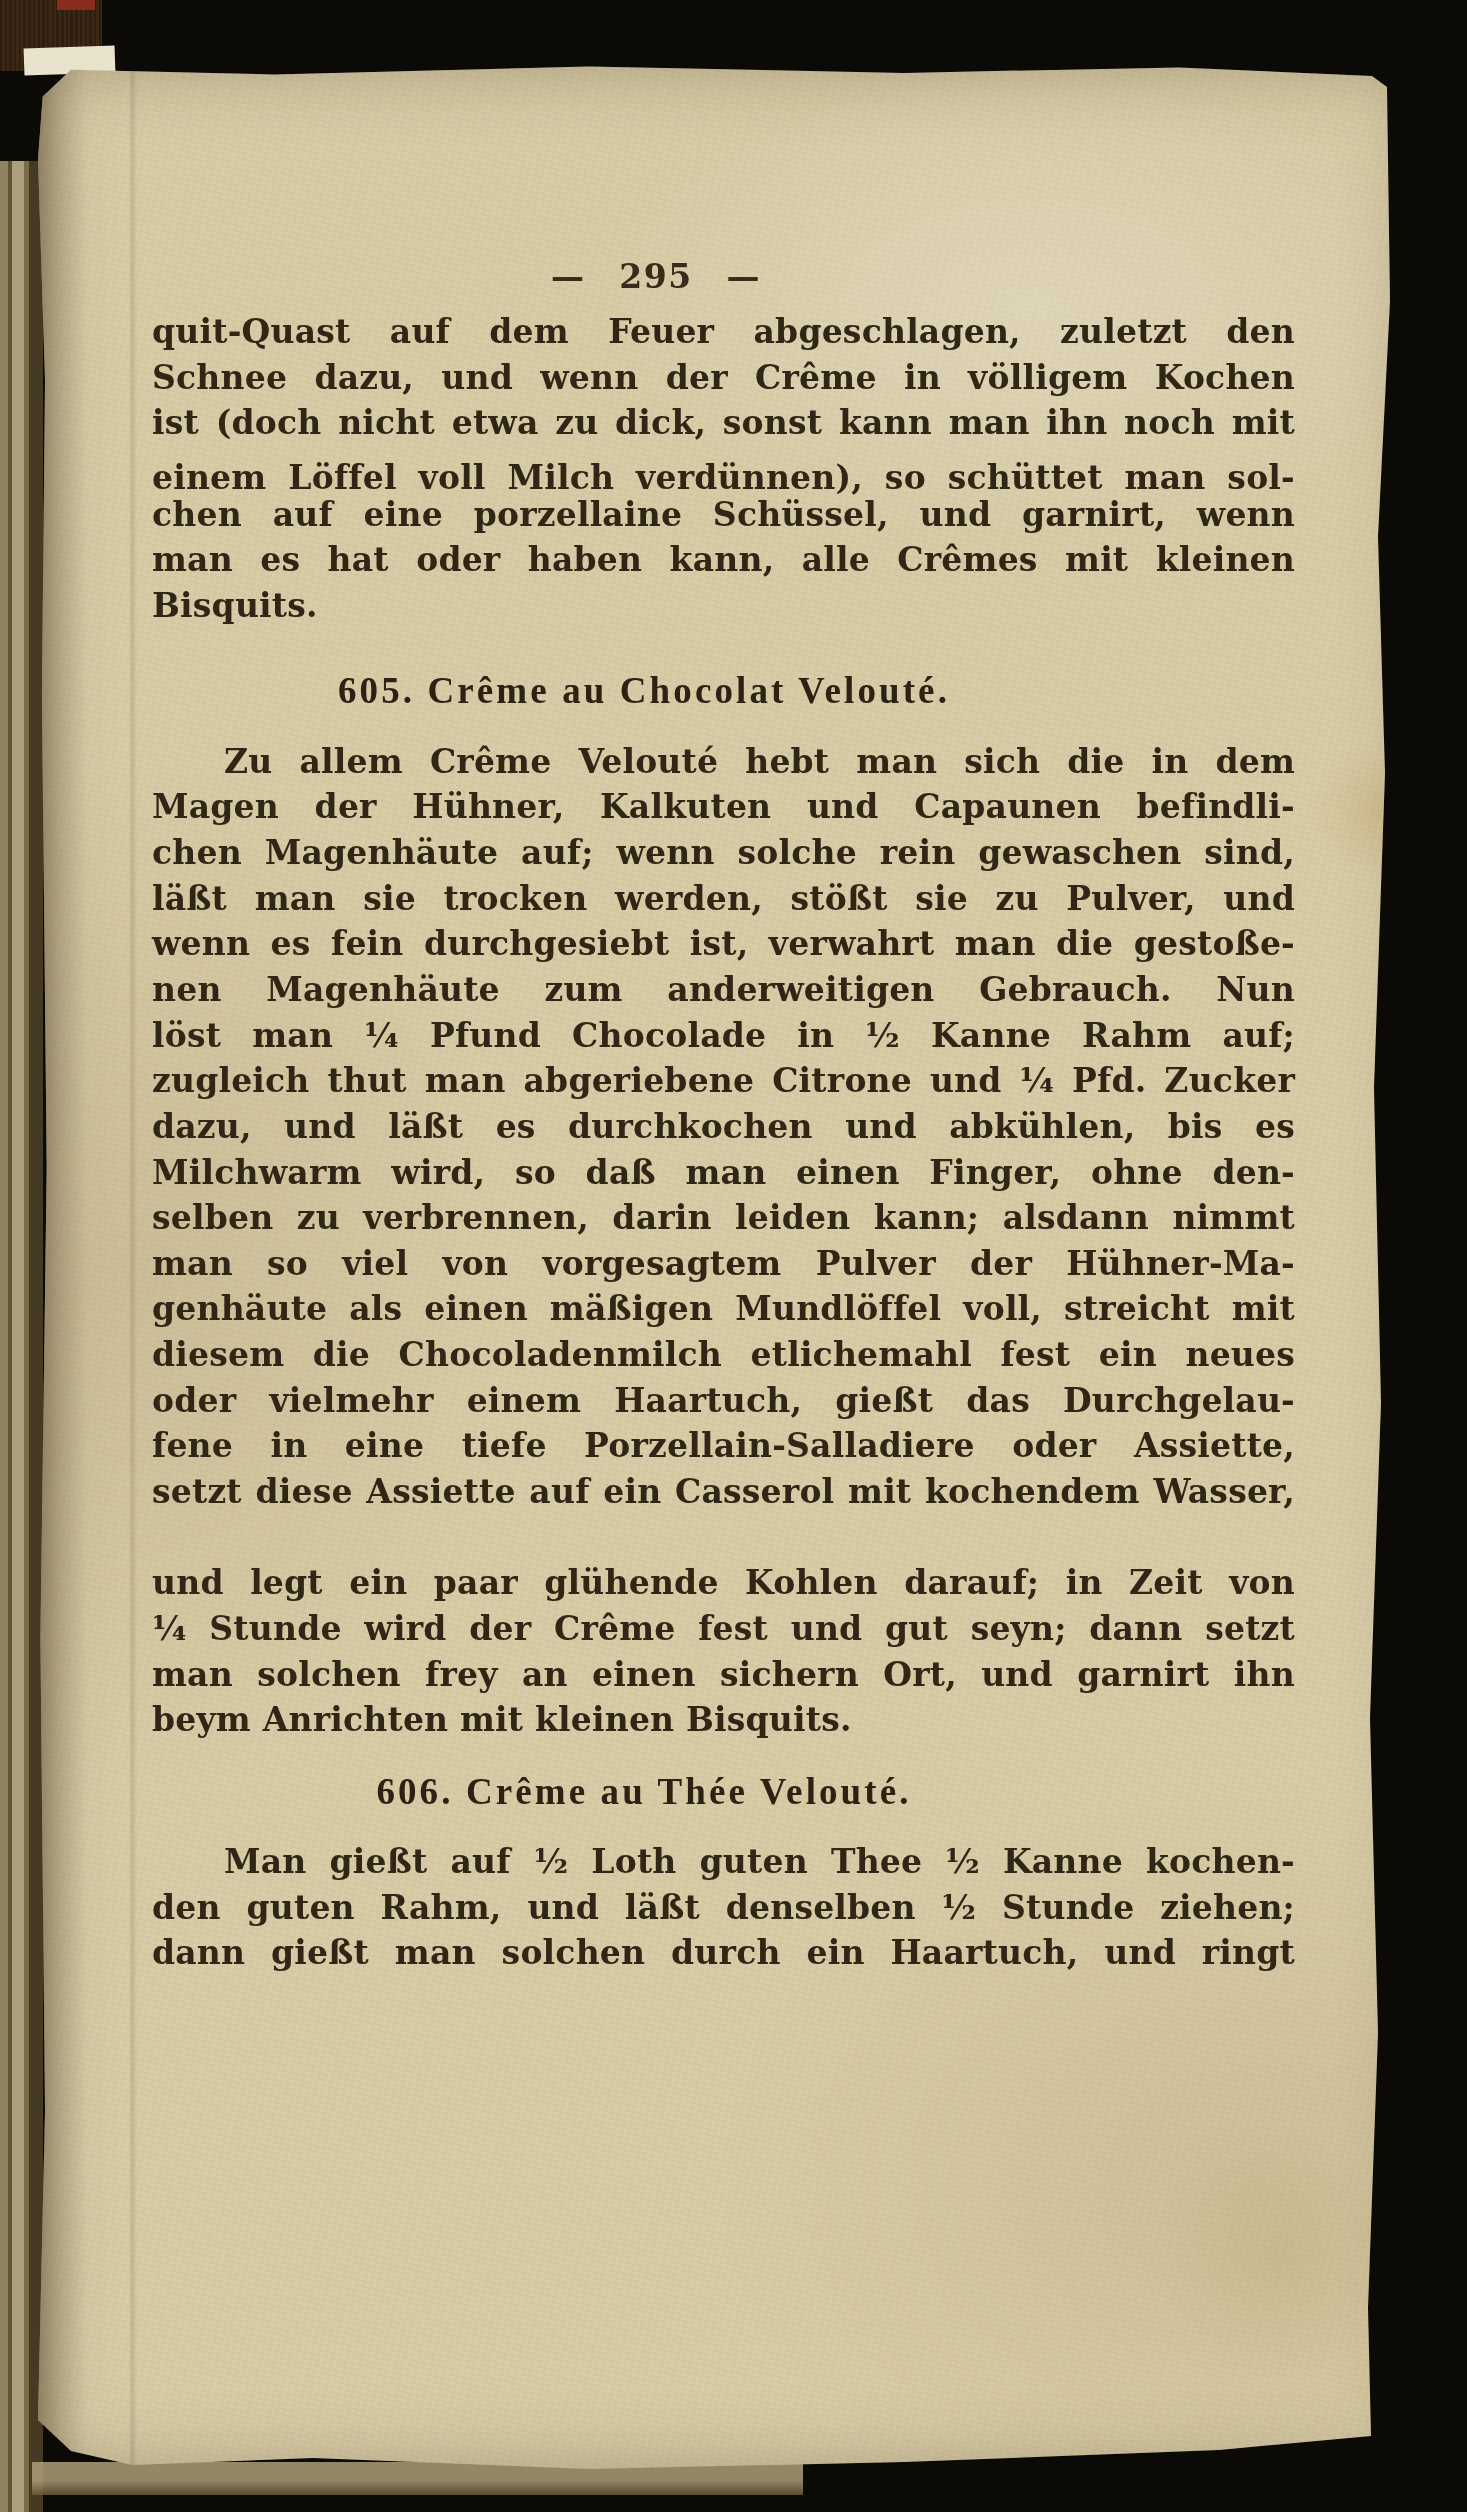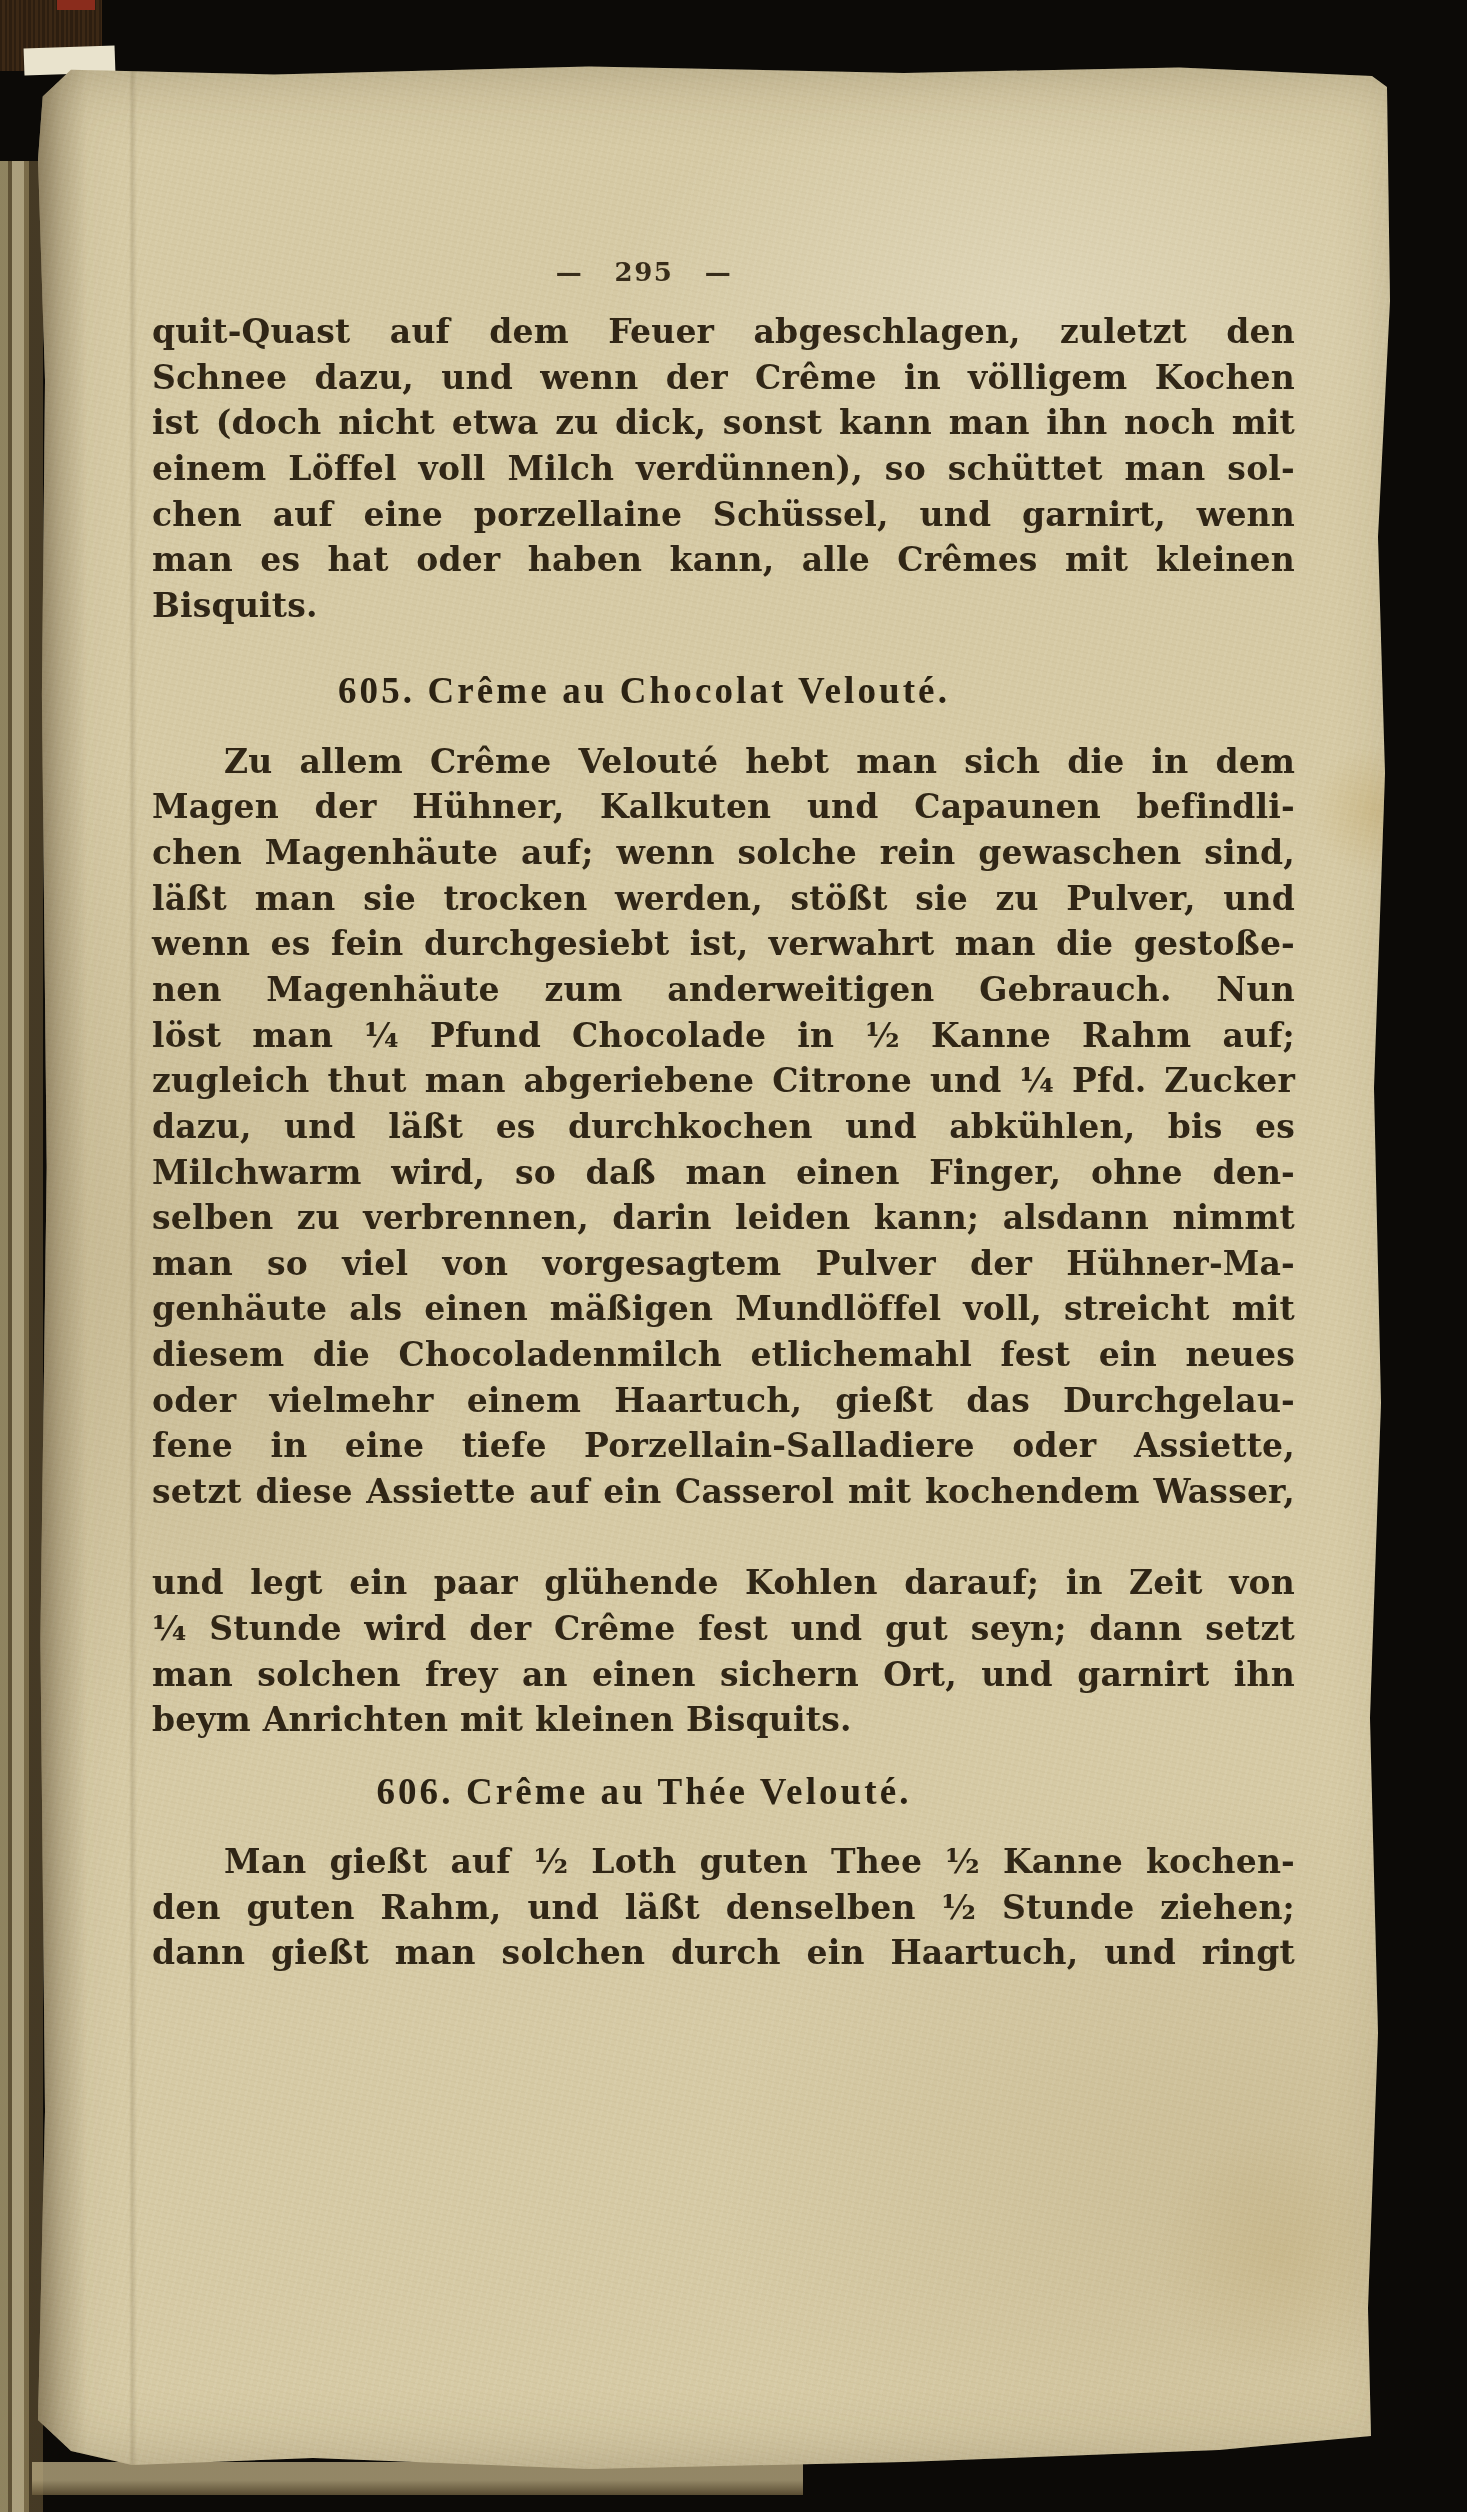--- a/index.html
+++ b/index.html
@@ -61,22 +61,22 @@
   .left-crease{
     position:absolute;left:0;top:0;width:102px;height:100%;
     background:
       linear-gradient(90deg, rgba(80,64,36,.42) 0, rgba(80,64,36,.18) 22px, transparent 49px),
       linear-gradient(90deg, transparent 91px, rgba(92,76,44,.18) 94px, transparent 99px);
     pointer-events:none;
   }
   
   .textlayer{position:absolute;left:0;top:0;width:100%;height:100%;color:#302616;}
   .folio{
-    position:absolute;left:0;top:192px;width:1212px;
-    text-align:center;font-size:26px;font-weight:bold;
+    position:absolute;left:12px;top:192px;width:1212px;
+    text-align:center;font-size:33px;font-weight:bold;
     word-spacing:20.5px;letter-spacing:1.6px;color:#372c1a;
   }
   .line{
     position:absolute;left:114px;width:1143px;height:46px;
     font-size:33px;font-weight:bold;line-height:46px;
     white-space:normal;
     text-align:justify;text-align-last:justify;
     letter-spacing:0.2px;
   }
   .line.endline{text-align-last:left;}
@@ -99,21 +99,21 @@
 <div class="page">
   <div class="left-crease"></div>
 
   <div class="textlayer">
 
     <div class="folio">— 295 —</div>
 
     <div class="line" style="top:244px">quit-Quast auf dem Feuer abgeschlagen, zuletzt den</div>
     <div class="line" style="top:290px">Schnee dazu, und wenn der Crême in völligem Kochen</div>
     <div class="line" style="top:335px">ist (doch nicht etwa zu dick, sonst kann man ihn noch mit</div>
-    <div class="line" style="top:381px">einem Löffel voll Milch verdünnen), so schüttet man sol-</div>
+    <div class="line" style="top:390px">einem Löffel voll Milch verdünnen), so schüttet man sol-</div>
     <div class="line" style="top:427px">chen auf eine porzellaine Schüssel, und garnirt, wenn</div>
     <div class="line" style="top:472px">man es hat oder haben kann, alle Crêmes mit kleinen</div>
     <div class="line endline" style="top:518px">Bisquits.</div>
 
     <div class="heading" style="top:604px">605. Crême au Chocolat Velouté.</div>
 
     <div class="line firstline" style="top:674px">Zu allem Crême Velouté hebt man sich die in dem</div>
     <div class="line" style="top:719px">Magen der Hühner, Kalkuten und Capaunen befindli-</div>
     <div class="line" style="top:765px">chen Magenhäute auf; wenn solche rein gewaschen sind,</div>
     <div class="line" style="top:856px">wenn es fein durchgesiebt ist, verwahrt man die gestoße-</div>

